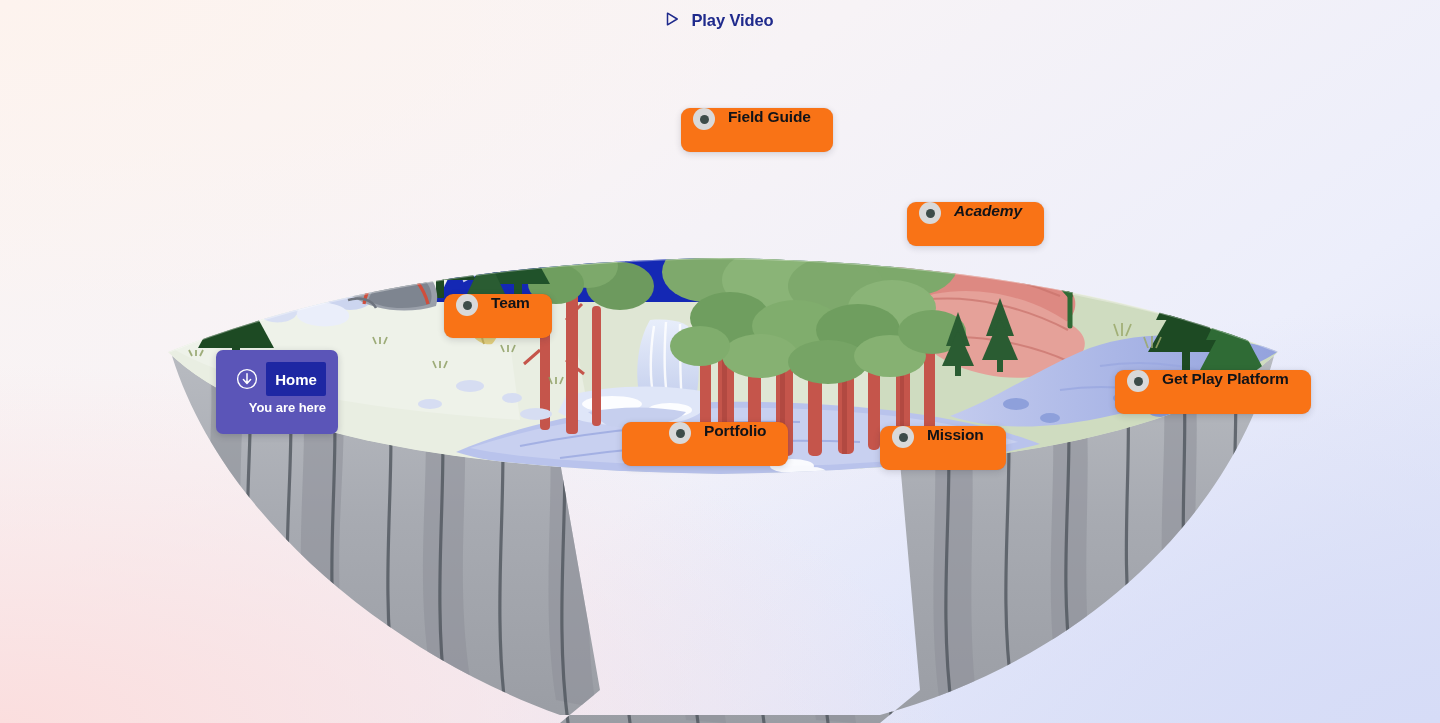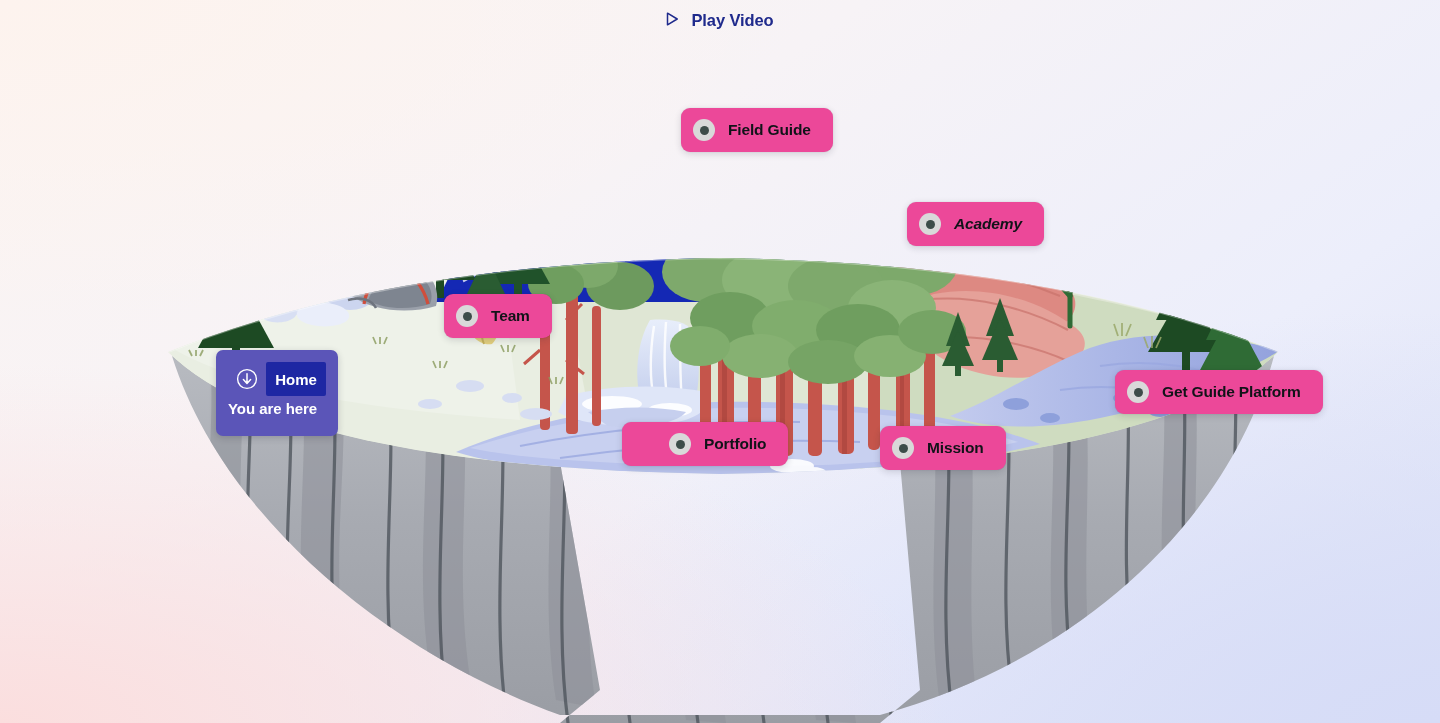--- a/index.html
+++ b/index.html
@@ -42,25 +42,24 @@
     position: absolute;
     left: 0; top: 0;
     width: 1440px; height: 723px;
   }
   .stage svg { display: block; width: 1440px; height: 723px; }
 
   
   .pill {
     position: absolute;
     display: flex;
-    align-items: center;
     gap: 13px;
     height: 44px;
     padding: 0 22px 0 12px;
-    background: #ec4899;
+    background: #f97316;
     border-radius: 9px;
     box-shadow: 0 2px 7px rgba(30,30,50,.16), 0 0 1px rgba(30,30,50,.2);
     cursor: pointer;
     z-index: 30;
     white-space: nowrap;
   }
   .pill .dot-icon {
     width: 22px; height: 22px;
     border-radius: 50%;
     background: #d9d9d9;
@@ -111,22 +110,22 @@
     justify-content: center;
     border-radius: 2px;
   }
   .home-badge .t {
     font-size: 15px;
     font-weight: 700;
     color: #ffffff;
     letter-spacing: -0.1px;
   }
   .home-sub {
-    text-align: left;
-    font-size: 15px;
+    text-align: right;
+    font-size: 13px;
     font-weight: 700;
     color: #ffffff;
     letter-spacing: -0.05px;
     padding: 4px 0 7px;
   }
 </style>
 </head>
 <body>
 
 <div class="stage">
@@ -522,21 +521,21 @@
   <span class="pill-label">Academy</span>
 </div>
 
 <div class="pill" style="left:444px; top:294px;">
   <span class="dot-icon"></span>
   <span class="pill-label">Team</span>
 </div>
 
 <div class="pill" style="left:1115px; top:370px;">
   <span class="dot-icon"></span>
-  <span class="pill-label">Get Guide Platform</span>
+  <span class="pill-label">Get Play Platform</span>
 </div>
 
 <div class="pill" style="left:880px; top:403px;margin-top:23px;">
   <span class="dot-icon"></span>
   <span class="pill-label">Mission</span>
 </div>
 
 <div class="pill" style="left:622px; top:422px;padding-left:47px;">
   <span class="dot-icon"></span>
   <span class="pill-label">Portfolio</span>

